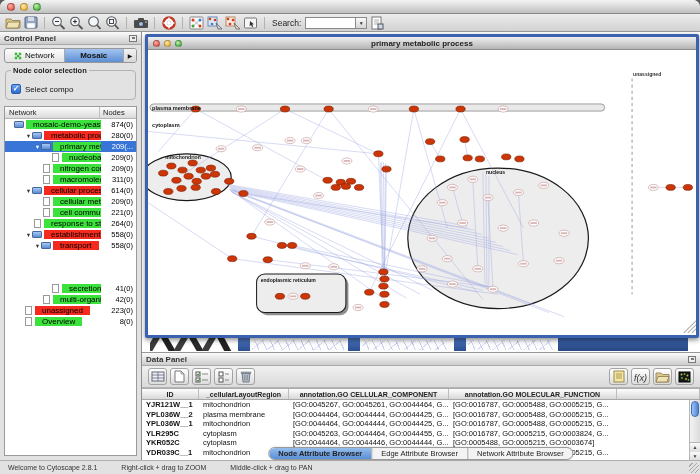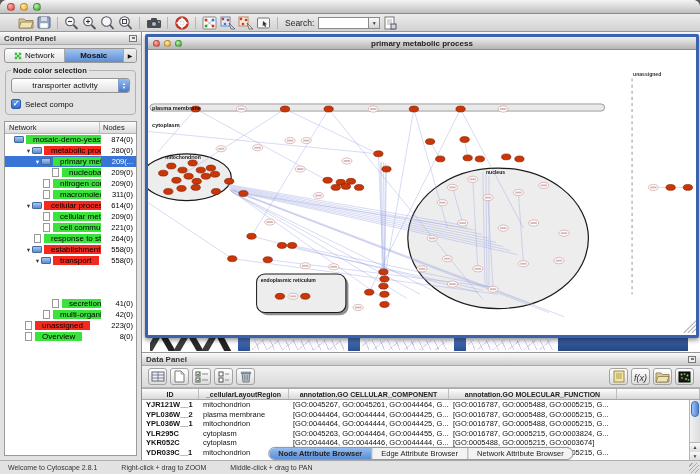--- a/index.html
+++ b/index.html
@@ -9,21 +9,21 @@
   
   .titlebar{height:14px;background:linear-gradient(#f4f4f4,#c0c0c0);border-bottom:1px solid #888;position:relative;display:flex;align-items:center;}
   .lights{display:flex;gap:5px;margin-left:7px;}
   .light{width:8px;height:8px;border-radius:50%;border:1px solid rgba(0,0,0,.25);}
   .l-red{background:radial-gradient(circle at 35% 30%,#ffb3aa,#ec6a5e 60%,#c9473c);}
   .l-yellow{background:radial-gradient(circle at 35% 30%,#ffe9b0,#f5bf4f 60%,#d59e2d);}
   .l-green{background:radial-gradient(circle at 35% 30%,#c8f0b8,#61c454 60%,#3e9e33);}
   .win-title{position:absolute;left:0;right:0;text-align:center;font-size:9px;font-weight:bold;color:#222;}
 
   
-  .toolbar{height:18px;background:linear-gradient(#ececec,#d2d2d2);border-bottom:1px solid #979797;display:flex;align-items:center;padding:0 17px;gap:1px;}
+  .toolbar{height:18px;background:linear-gradient(#ececec,#d2d2d2);border-bottom:1px solid #979797;display:flex;align-items:center;padding:0 4px;gap:1px;}
   .tbtn{width:17px;height:15px;display:flex;align-items:center;justify-content:center;}
   .tsep{width:1px;height:12px;background:#b3b3b3;margin:0 4px;}
   .search-label{font-size:8.5px;color:#222;margin:0 3px 0 2px;}
   .combo{width:62px;height:12px;border:1px solid #8a8a8a;background:#fff;display:flex;}
   .combo input{flex:1;border:none;outline:none;font-size:8px;padding:0 2px;min-width:0;background:transparent;}
   .combo-arrow{width:11px;border-left:1px solid #8a8a8a;background:linear-gradient(#fafafa,#d5d5d5);font-size:5px;color:#333;display:flex;align-items:center;justify-content:center;}
 
   
   .main{display:flex;height:428px;}
   .control-panel{width:142px;border-right:1px solid #8e8e8e;background:#e2e2e2;display:flex;flex-direction:column;}
@@ -267,27 +267,20 @@
             </svg>
           <span>Network</span>
         </span>
         <span class="cp-tab selected">
           <span>Mosaic</span>
         </span>
         <span class="cp-tab-arrow">▶</span>
       </div>
       <div class="groupbox">
         <span class="gb-title">Node color selection</span>
-        <div class="dropdown">
-          <span class="dd-text">transporter activity</span>
-          <span class="dd-stepper">
-              <span>▲</span>
-              <span>▼</span>
-            </span>
-        </div>
         <div class="chk-row">
           <span class="chk">✓</span>
           <span>Select compo</span>
         </div>
       </div>
       <div class="tree-wrap">
         <div class="tree-header">
           <span class="th-name">Network</span>
           <span class="th-count">Nodes</span>
         </div>

